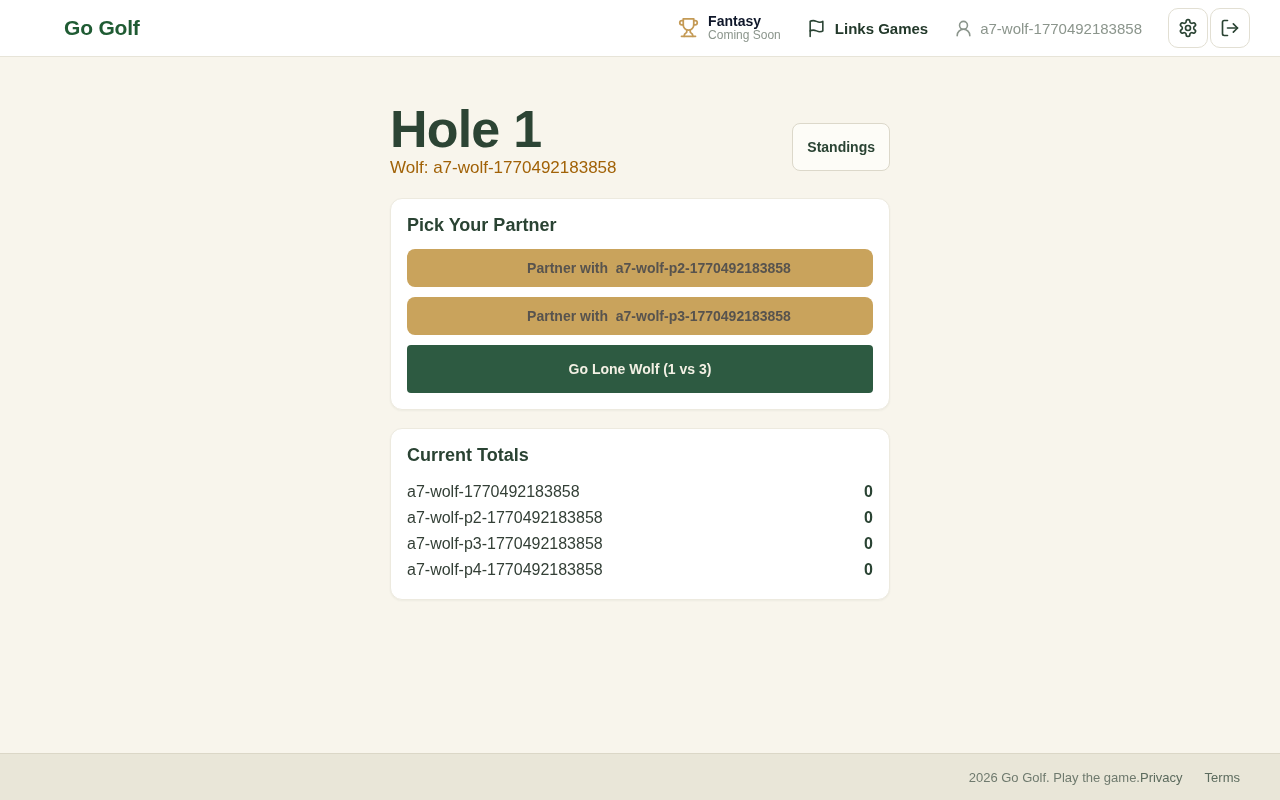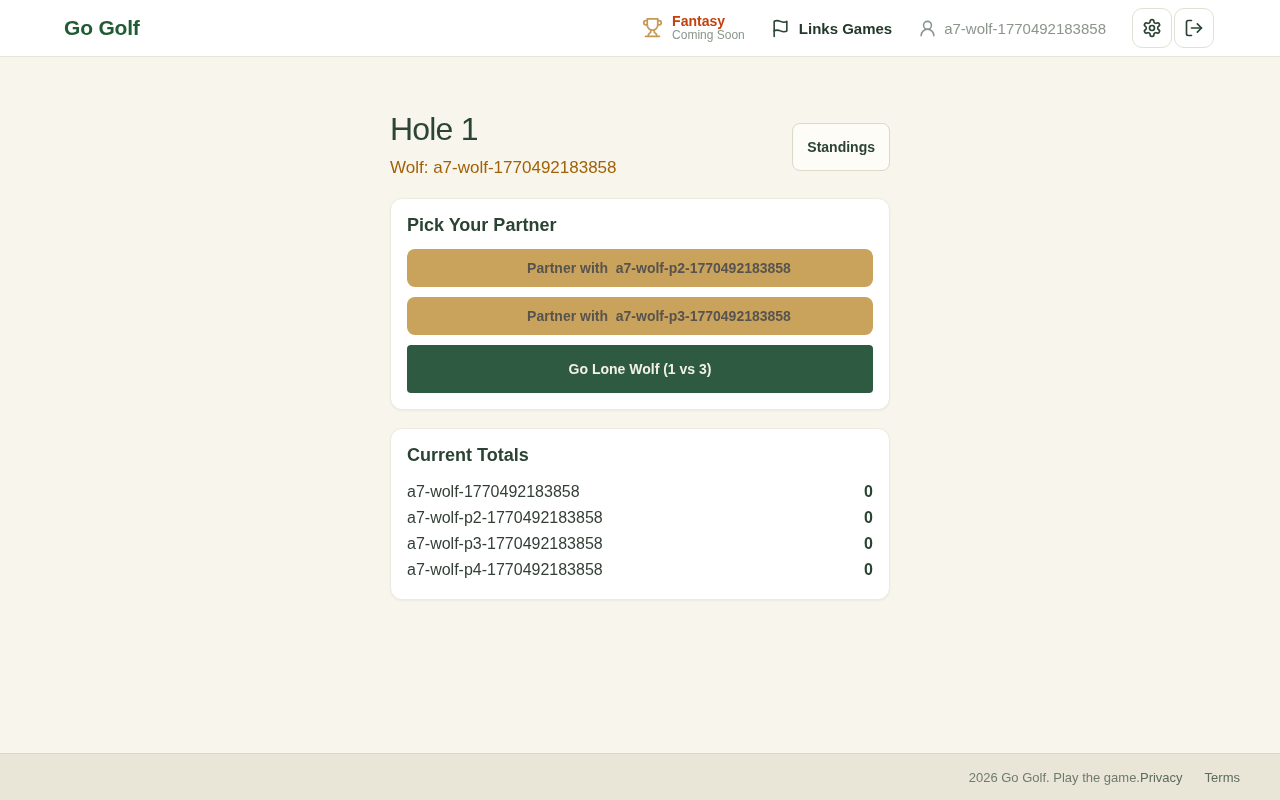--- a/index.html
+++ b/index.html
@@ -16,33 +16,33 @@
 
   
   .header {
     height: 57px;
     flex: 0 0 57px;
     background: #ffffff;
     border-bottom: 1px solid #e7e4d8;
     display: flex;
     align-items: center;
     justify-content: space-between;
-    padding: 0 66px 0 64px;
+    padding: 0 30px 0 64px;
   }
   .logo {
     font-size: 21px;
     font-weight: 700;
     color: #1f5b33;
     letter-spacing: -0.2px;
     cursor: pointer;
   }
   .nav { display: flex; align-items: center; gap: 26px; }
   .nav-item { display: flex; align-items: center; gap: 9px; cursor: pointer; }
   .nav-fantasy-text { display: flex; flex-direction: column; line-height: 1.15; }
-  .nav-fantasy-label { font-size: 14px; font-weight: 700; color: #c2410c; }
+  .nav-fantasy-label { font-size: 14px; font-weight: 700; color: #0f172a; }
   .nav-fantasy-sub { font-size: 12px; color: #8b958c; }
   .nav-links-label { font-size: 15px; font-weight: 700; color: #23392b; }
   .nav-user { color: #8b958c; font-size: 15px; gap: 7px; }
   .icon-btn {
     width: 40px; height: 40px;
     border: 1px solid #e2dfd3;
     border-radius: 10px;
     background: #ffffff;
     display: flex; align-items: center; justify-content: center;
     cursor: pointer;
@@ -52,23 +52,23 @@
   .btn-group { display: flex; align-items: center; gap: 14px; }
   svg { display: block; }
 
   
   .main { flex: 1 1 auto; }
   .container { width: 500px; margin: 0 auto; padding-top: 48px; }
 
   .title-row { display: flex; justify-content: space-between; align-items: flex-start; }
   .page-title {
     margin: 0;
-    font-size: 32px;
+    font-size: 52px;
     line-height: 48px;
-    font-weight: 400;
+    font-weight: 700;
     color: #2c4434;
     letter-spacing: -0.8px;
   }
   .page-subtitle { margin-top: 5px; font-size: 17px; color: #a16207; }
   .standings-btn {
     margin-top: 18px;
     height: 48px;
     padding: 0 14px;
     background: #fdfcf7;
     border: 1px solid #dcd8ca;

